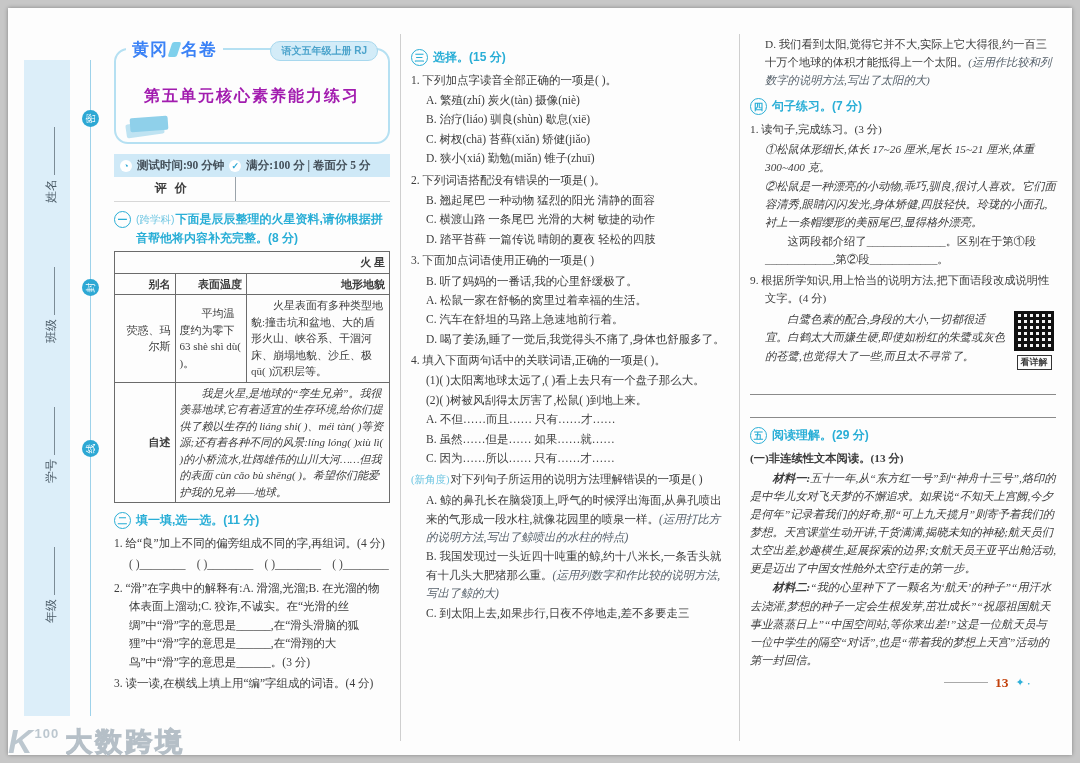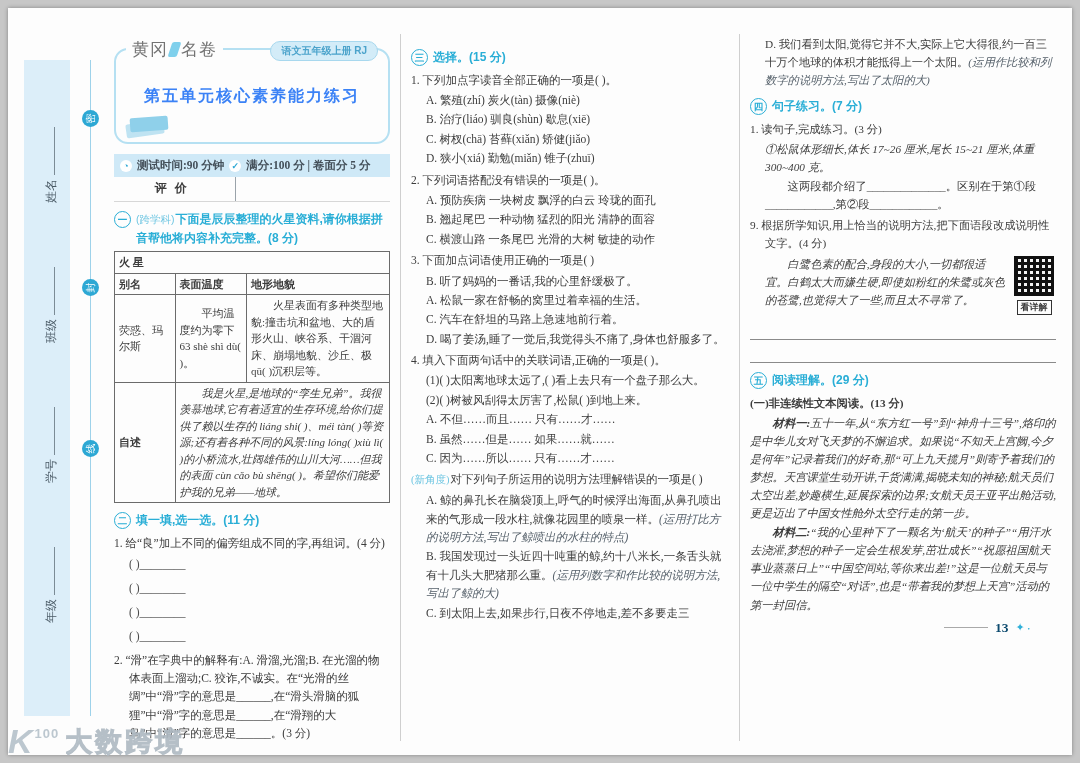--- a/index.html
+++ b/index.html
@@ -50,32 +50,32 @@
     border:1.4px solid #29aed6; font-size:9.5px; line-height:15px; text-align:center;
   }
   .tag { font-size:10.5px; color:#6fc6e2; font-weight:normal; margin-right:1px; }
   
   .head-card {
     position:relative; border:2px solid #b5e0f2; border-radius:14px;
     height:92px; margin:14px 0 0;
   }
   .brand {
     position:absolute; top:-12px; left:10px; background:#fdfdfd; padding:0 6px;
-    font-family:"Liberation Sans","DejaVu Sans",sans-serif; font-weight:normal;
-    font-size:17px; color:#737373; letter-spacing:1px;
+    font-family:"Liberation Sans","DejaVu Sans",sans-serif; font-weight:bold;
+    font-size:17px; color:#3b82f6; letter-spacing:1px;
   }
   .splash { display:inline-block; width:9px; height:15px; background:#7fd0ec; transform:skewX(-18deg); border-radius:2px; vertical-align:-2px; margin:0 2px; }
   .edition-badge {
     position:absolute; top:-9px; right:10px; background:#d3ecf8; border:1px solid #a8d8ee;
     border-radius:10px; padding:2px 10px; font-size:10px; color:#4ba3cb;
     font-family:"Liberation Sans","DejaVu Sans",sans-serif; font-weight:bold;
   }
   .paper-title {
     margin-top:36px; text-align:center; font-weight:bold; font-size:16px; letter-spacing:2px;
-    color:#3b82f6; font-family:"Liberation Sans","DejaVu Sans",sans-serif;
+    color:#a21caf; font-family:"Liberation Sans","DejaVu Sans",sans-serif;
   }
   .notebook { position:absolute; left:8px; bottom:4px; width:46px; height:24px; }
   .notebook .pg1,.notebook .pg2 {
     position:absolute; width:38px; height:14px; border-radius:2px;
   }
   .pg1 { left:2px; bottom:2px; background:#bfe3f2; transform:rotate(-8deg); }
   .pg2 { left:6px; bottom:7px; background:#8fd0ea; transform:rotate(-4deg); }
   
   .info-bar {
     margin-top:10px; background:#cfe9f7; padding:4px 6px; display:flex; align-items:center; gap:5px;
@@ -85,39 +85,39 @@
     width:12px; height:12px; border-radius:50%; background:#fff; color:#2da8d4;
     font-size:9px; line-height:12px; text-align:center; flex:0 0 auto;
     font-family:"Liberation Sans",sans-serif;
   }
   .eval-row { display:flex; border-bottom:1px solid #d7d7d7; }
   .eval-label { width:44%; text-align:center; font-weight:bold; font-size:12px; letter-spacing:8px; padding:3px 0 4px; }
   .eval-rest { flex:1; border-left:1px solid #9aa3aa; }
   
   table.mars { border-collapse:collapse; width:100%; margin-top:4px; font-size:11px; }
   table.mars td { border:1px solid #6b6b6b; padding:2px 4px; line-height:1.5; vertical-align:middle; }
-  td.c { text-align:left;margin-left:28px; }
+  td.c { text-align:right;margin-left:28px; }
   td.b { font-weight:bold; }
   .indent2 { text-indent:2em; }
   
-  .blank-grid { display:grid; grid-template-columns:1fr; gap:2px 10px; padding-left:15px; font-size:11.5px; line-height:1.9; color:#4a4a4a; }
+  .blank-grid { display:grid; grid-template-columns:1fr 1fr 1fr 1fr; gap:2px 10px; padding-left:15px; font-size:11.5px; line-height:1.9; color:#4a4a4a; }
   
   .qr-wrap { float:right; width:44px; margin:2px 0 2px 6px; text-align:center; }
   .qr {
     width:38px; height:38px; margin:0 auto; border:1px solid #111;
     background:
       repeating-linear-gradient(0deg,#111 0 3px,transparent 3px 6px),
       repeating-linear-gradient(90deg,#111 0 3px,#f4f4f4 3px 6px);
   }
   .qr-label { display:inline-block; border:1px solid #333; font-size:9px; padding:0 3px; margin-top:2px; font-weight:bold; }
   .ansline { height:20px; border-bottom:1px solid #8a8a8a; margin:2px 0 0; }
   
   .pagefoot { display:flex; justify-content:flex-end; align-items:center; gap:7px; margin-top:6px; padding-right:26px; }
   .dash { width:44px; height:1px; background:#a9a9a9; }
-  .pageno { font-weight:bold; font-size:13.5px; color:#0c4a6e; }
+  .pageno { font-weight:bold; font-size:13.5px; color:#c2410c; }
   .diamond { color:#2fb0d9; font-size:11px; }
   .diamond small { font-size:7px; }
   
   .watermark {
     position:absolute; left:8px; bottom:2px; z-index:5; pointer-events:none;
     font-family:"Liberation Sans","DejaVu Sans",sans-serif; font-weight:bold;
     color:#b6c2cb; opacity:.9; display:flex; align-items:center; gap:6px;
   }
   .wm-k { font-size:34px; font-style:italic; }
   .wm-oo { font-size:13px; letter-spacing:1px; margin-left:-4px; margin-top:-16px; }
@@ -226,23 +226,23 @@
         <span>选择。(15 分)</span>
       </div>
 
       <p class="q">1. 下列加点字读音全部正确的一项是(      )。</p>
       <p class="opt">A. 繁殖(zhí)        炭火(tàn)        摄像(niè)</p>
       <p class="opt">B. 治疗(liáo)       驯良(shùn)       歇息(xiē)</p>
       <p class="opt">C. 树杈(chā)        苔藓(xiǎn)       矫健(jiǎo)</p>
       <p class="opt">D. 狭小(xiá)        勤勉(miǎn)       锥子(zhuī)</p>
 
       <p class="q">2. 下列词语搭配没有错误的一项是(      )。</p>
-      <p class="opt">A. 预防疾病  一块树皮  飘浮的白云  玲珑的面孔</p>
       <p class="opt">B. 翘起尾巴  一种动物  猛烈的阳光  清静的面容</p>
       <p class="opt">C. 横渡山路  一条尾巴  光滑的大树  敏捷的动作</p>
+      <p class="opt">D. 踏平苔藓  一篇传说  晴朗的夏夜  轻松的四肢</p>
 
       <p class="q">3. 下面加点词语使用正确的一项是(      )</p>
       <p class="opt">B. 听了妈妈的一番话,我的心里舒缓极了。</p>
       <p class="opt">A. 松鼠一家在舒畅的窝里过着幸福的生活。</p>
       <p class="opt">C. 汽车在舒坦的马路上急速地前行着。</p>
       <p class="opt">D. 喝了姜汤,睡了一觉后,我觉得头不痛了,身体也舒服多了。</p>
 
       <p class="q">4. 填入下面两句话中的关联词语,正确的一项是(      )。</p>
       <p class="sub">(1)(      )太阳离地球太远了,(      )看上去只有一个盘子那么大。</p>
       <p class="sub">(2)(      )树被风刮得太厉害了,松鼠(      )到地上来。</p>
@@ -258,20 +258,21 @@
 
     <div class="col col3">
       <p class="opt fs11"><span>D. 我们看到太阳,觉得它并不大,实际上它大得很,约一百三十万个地球的体积才能抵得上一个太阳。</span><span class="note">(运用作比较和列数字的说明方法,写出了太阳的大)</span></p>
 
       <div class="sec-head">
         <span class="num-circle">四</span>
         <span>句子练习。(7 分)</span>
       </div>
       <p class="q fs11">1. 读句子,完成练习。(3 分)</p>
       <p class="opt fs11 kai">①松鼠体形细长,体长 17~26 厘米,尾长 15~21 厘米,体重 300~400 克。</p>
+      <p class="opt fs11 kai">②松鼠是一种漂亮的小动物,乖巧,驯良,很讨人喜欢。它们面容清秀,眼睛闪闪发光,身体矫健,四肢轻快。玲珑的小面孔,衬上一条帽缨形的美丽尾巴,显得格外漂亮。</p>
       <p class="opt fs11 indent2">这两段都介绍了______________。区别在于第①段____________,第②段____________。</p>
       <p class="q fs11">9. 根据所学知识,用上恰当的说明方法,把下面语段改成说明性文字。(4 分)</p>
       <div style="overflow:hidden;">
         <div class="qr-wrap">
           <div class="qr"></div>
           <span class="qr-label">看详解</span>
         </div>
         <p class="opt fs11 kai indent2">白鹭色素的配合,身段的大小,一切都很适宜。白鹤太大而嫌生硬,即使如粉红的朱鹭或灰色的苍鹭,也觉得大了一些,而且太不寻常了。</p>
       </div>
       <div class="ansline"></div>

